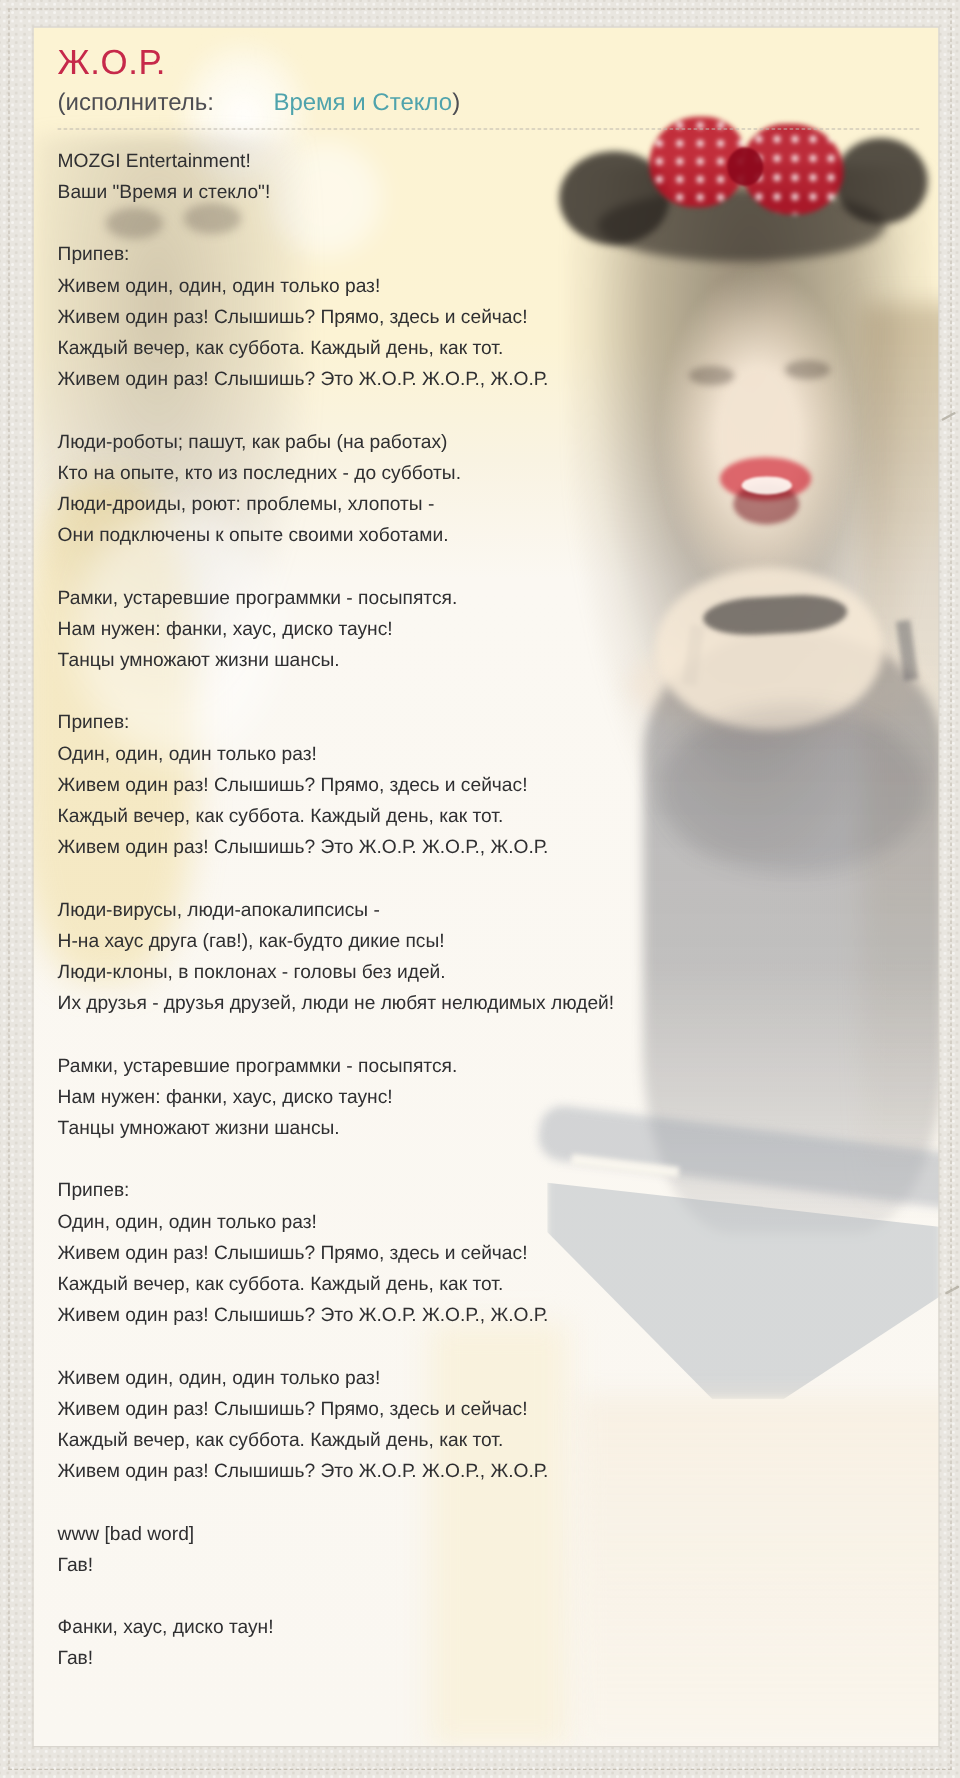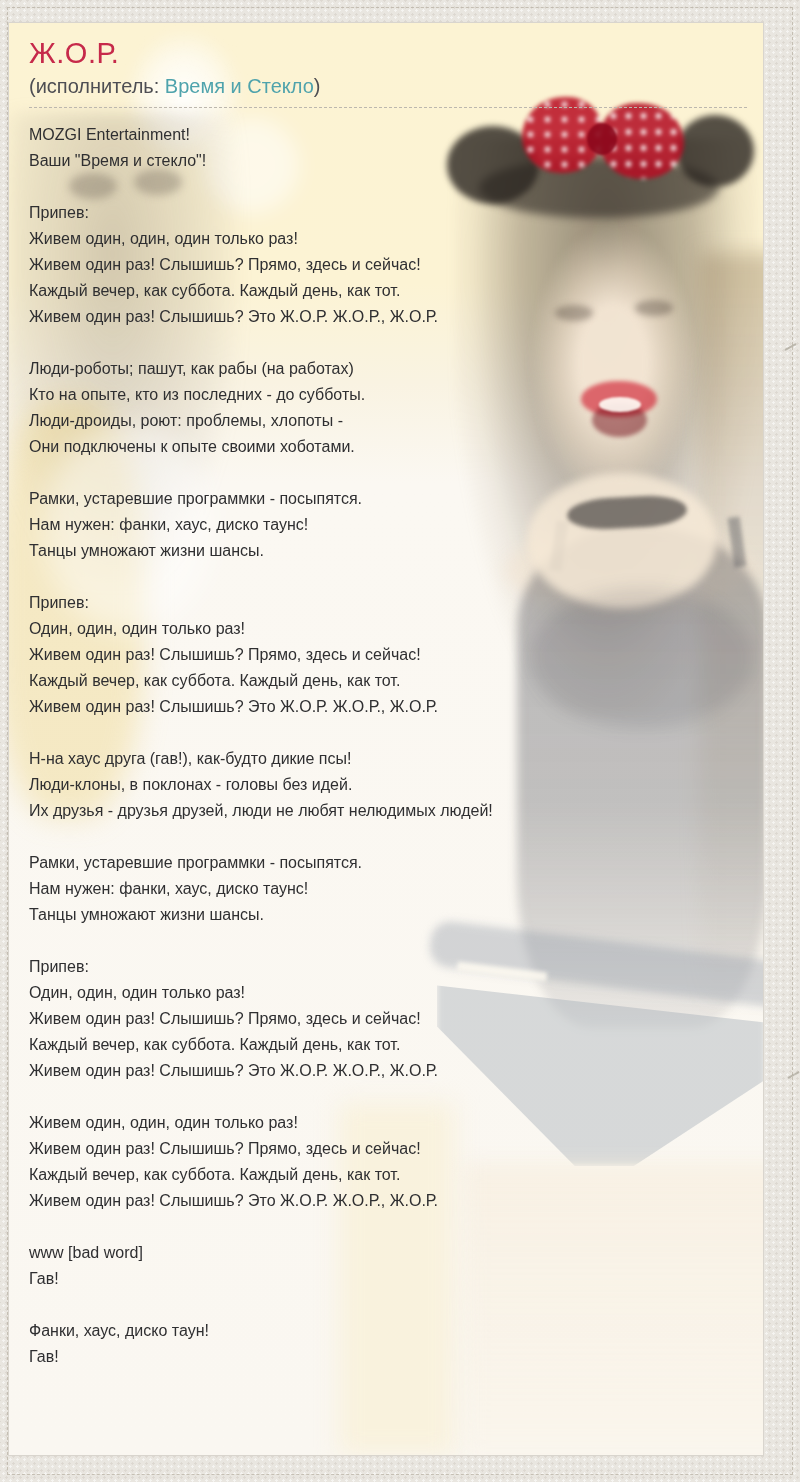--- a/index.html
+++ b/index.html
@@ -23,21 +23,21 @@
   }
   .stitch-frame{
     position:absolute;inset:7px;border:1px dashed rgba(185,178,165,.75);
     pointer-events:none;
   }
   .mark{position:absolute;background:rgba(150,143,130,.55);width:13px;height:2px;border-radius:2px;}
   .mark-a{left:784px;top:346px;transform:rotate(-28deg);}
   .mark-b{left:787px;top:1074px;transform:rotate(-28deg);}
 
   .sheet{
-    position:absolute;left:8px;top:22px;width:754px;height:1432px;
+    position:absolute;left:27px;top:22px;width:754px;height:1432px;
     border:1px solid #d9d5ce;
     background:linear-gradient(180deg,#fcf3d3 0px,#fcf3d4 260px,#f9f3e2 360px,#fbf8f2 460px,#faf7f1 100%);
     overflow:hidden;
   }
 
   
   .photo{position:absolute;inset:0;pointer-events:none;}
   .photo div{position:absolute;}
   .ph-balloon{left:115px;top:5px;width:120px;height:140px;border-radius:50%;
     background:radial-gradient(closest-side,rgba(255,255,255,.95),rgba(255,255,255,.55) 60%,transparent);filter:blur(6px);}
@@ -112,21 +112,21 @@
     clip-path:polygon(0% 12%,100% 30%,100% 58%,60% 100%,42% 100%,0% 32%);
     background:rgba(165,173,184,.42);filter:blur(3px);}
   .ph-legs{left:455px;top:1140px;width:330px;height:292px;
     background:linear-gradient(180deg,rgba(246,235,217,.55),rgba(250,243,228,.35));filter:blur(10px);}
 
   
   .content{position:relative;z-index:1;}
   .header{margin:14px 16px 0 20px;padding-bottom:9px;border-bottom:1px dashed var(--c-divider);}
   .title{margin:0 0 5px 0;font-size:29px;font-weight:400;letter-spacing:.5px;color:var(--c-title);}
   .artist-line{font-size:20px;color:var(--c-artist);}
-  .artist-link{color:var(--c-link);text-decoration:none;cursor:pointer;}
+  .artist-link{color:var(--c-link);text-decoration:none;cursor:pointer;margin-left:44px;}
   .lyrics{margin:14px 20px 0 20px;font-size:16px;line-height:26px;color:var(--c-body);}
   .stanza{margin:0 0 26px 0;}
   .stanza:last-child{margin-bottom:0;}
 </style>
 </head>
 <body>
 
 <div class="stitch-frame"></div>
 <div class="mark mark-a"></div>
 <div class="mark mark-b"></div>
@@ -198,20 +198,21 @@
           <div class="line">Танцы умножают жизни шансы.</div>
         </div>
         <div class="stanza">
           <div class="line">Припев:</div>
           <div class="line">Один, один, один только раз!</div>
           <div class="line">Живем один раз! Слышишь? Прямо, здесь и сейчас!</div>
           <div class="line">Каждый вечер, как суббота. Каждый день, как тот.</div>
           <div class="line">Живем один раз! Слышишь? Это Ж.О.Р. Ж.О.Р., Ж.О.Р.</div>
         </div>
         <div class="stanza">
+          <div class="line">Люди-вирусы, люди-апокалипсисы -</div>
           <div class="line">Н-на хаус друга (гав!), как-будто дикие псы!</div>
           <div class="line">Люди-клоны, в поклонах - головы без идей.</div>
           <div class="line">Их друзья - друзья друзей, люди не любят нелюдимых людей!</div>
         </div>
         <div class="stanza">
           <div class="line">Рамки, устаревшие программки - посыпятся.</div>
           <div class="line">Нам нужен: фанки, хаус, диско таунс!</div>
           <div class="line">Танцы умножают жизни шансы.</div>
         </div>
         <div class="stanza">

